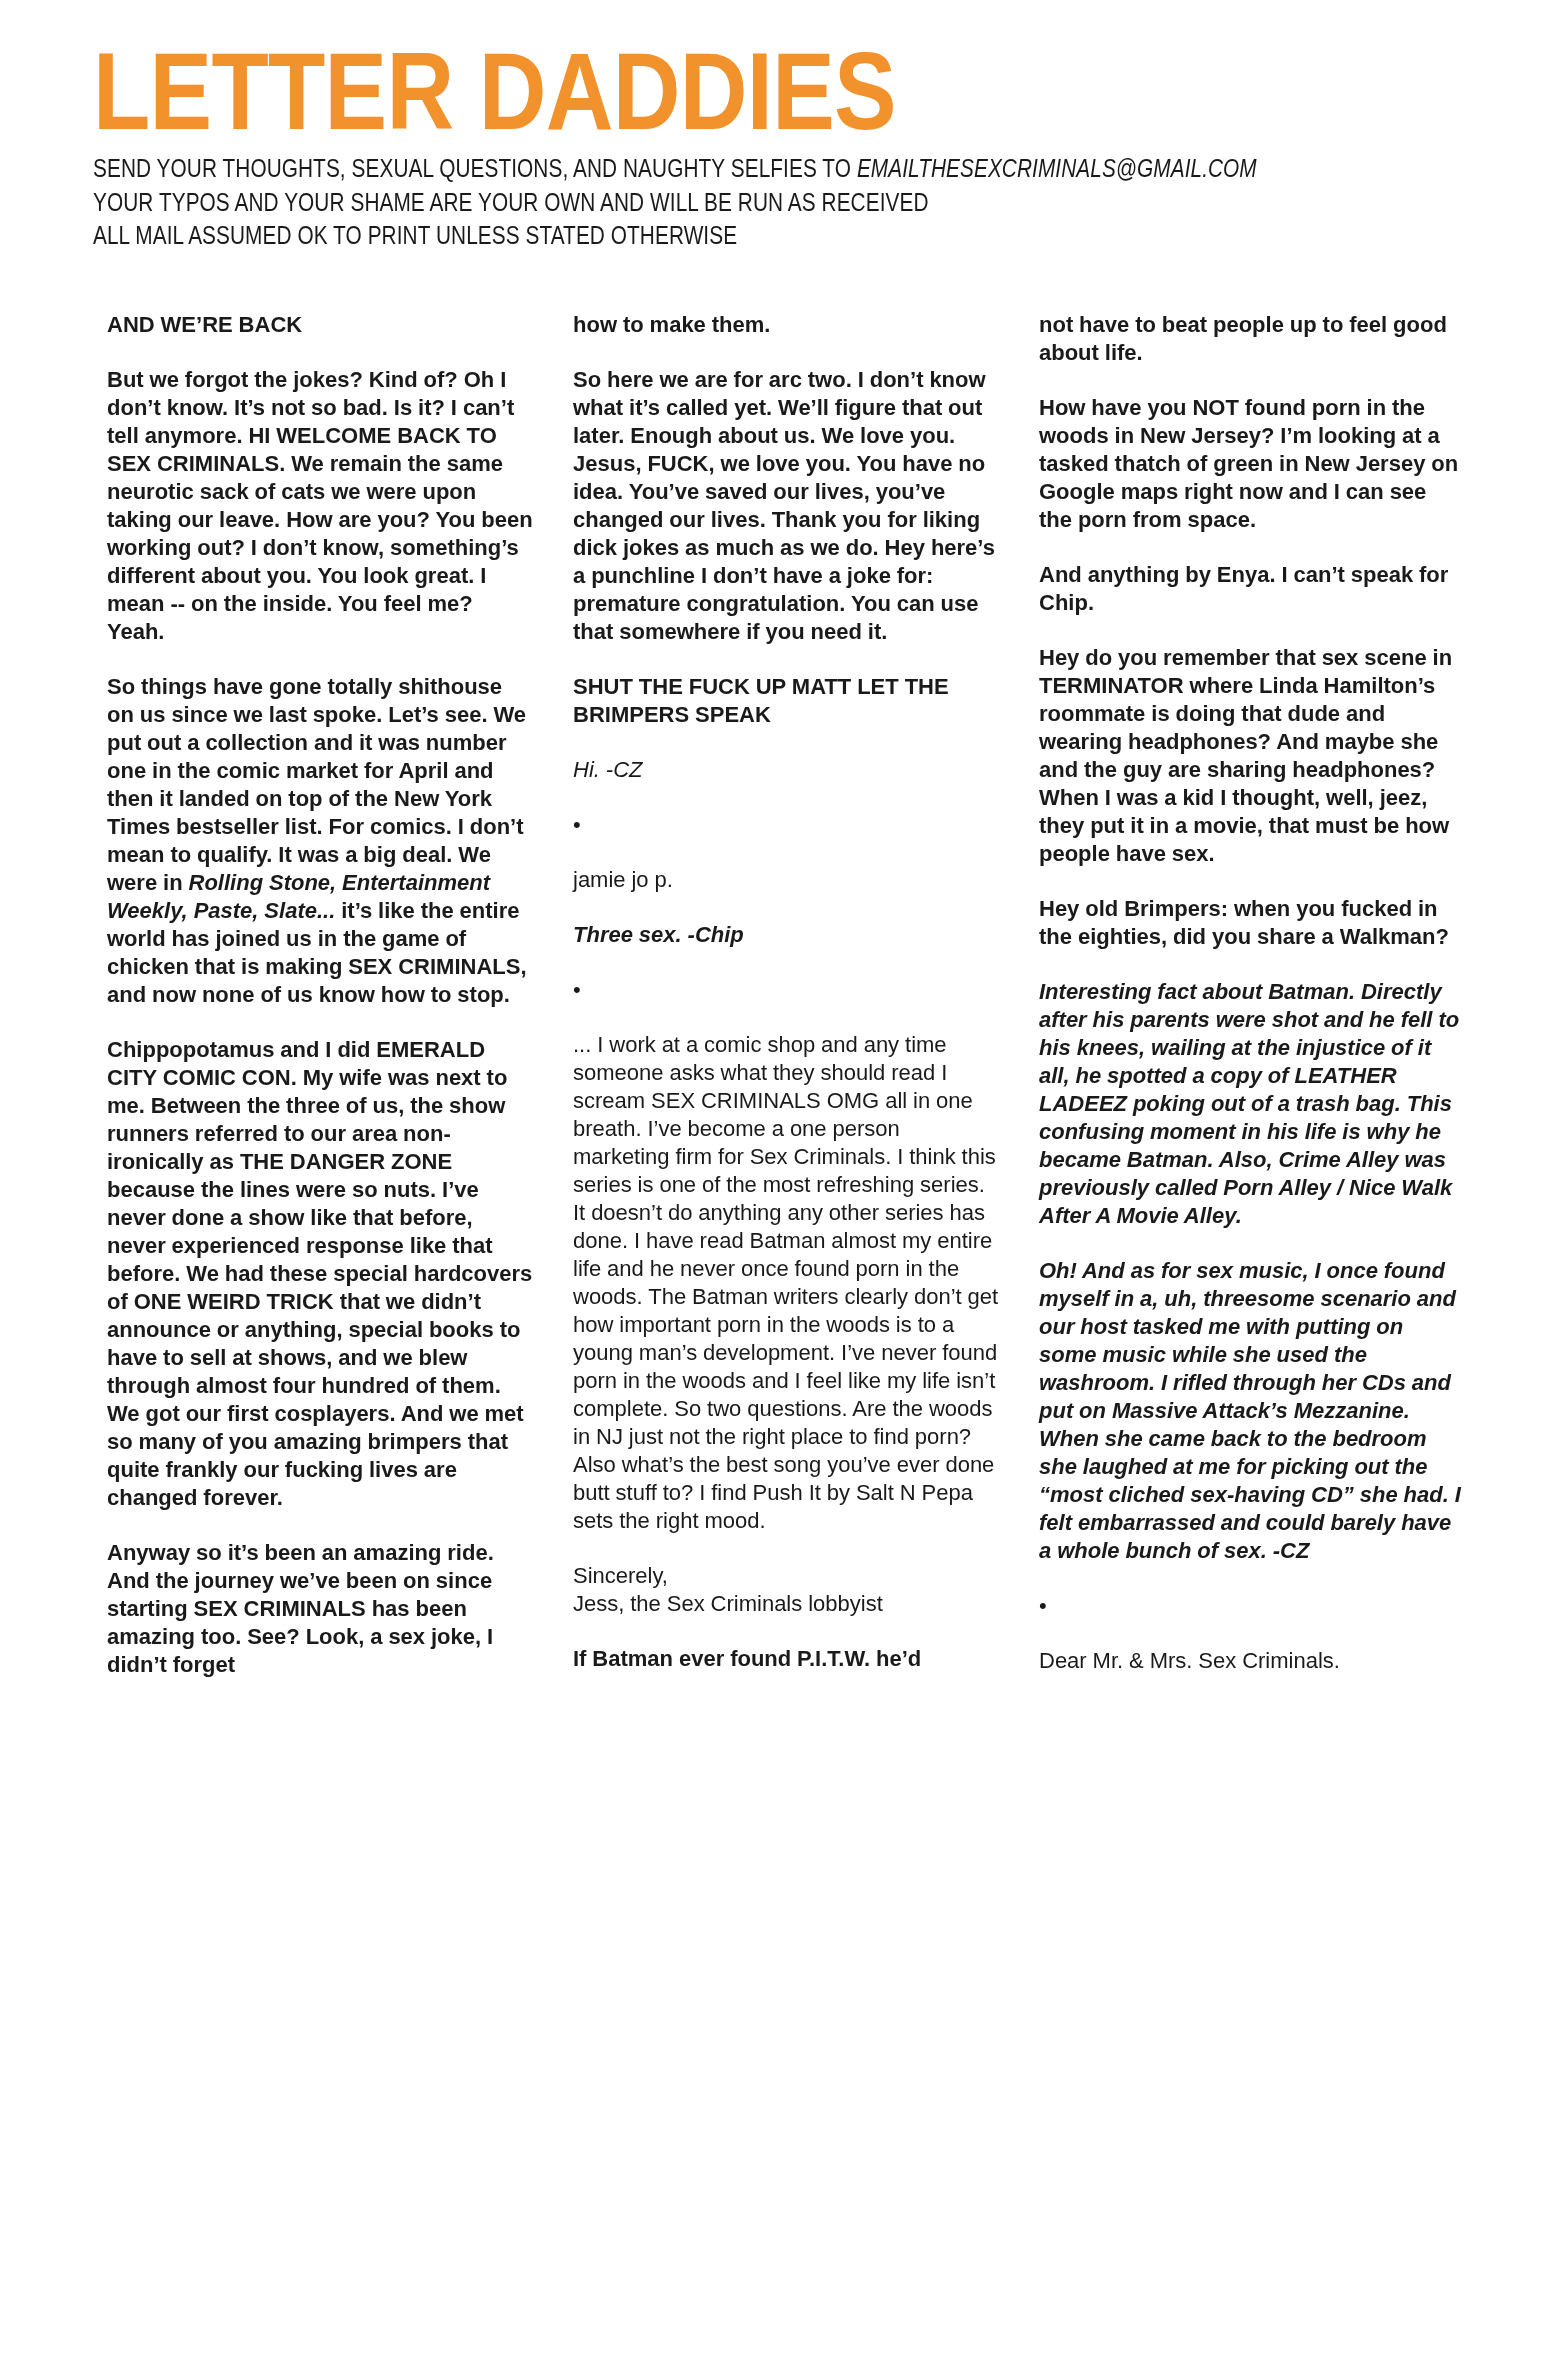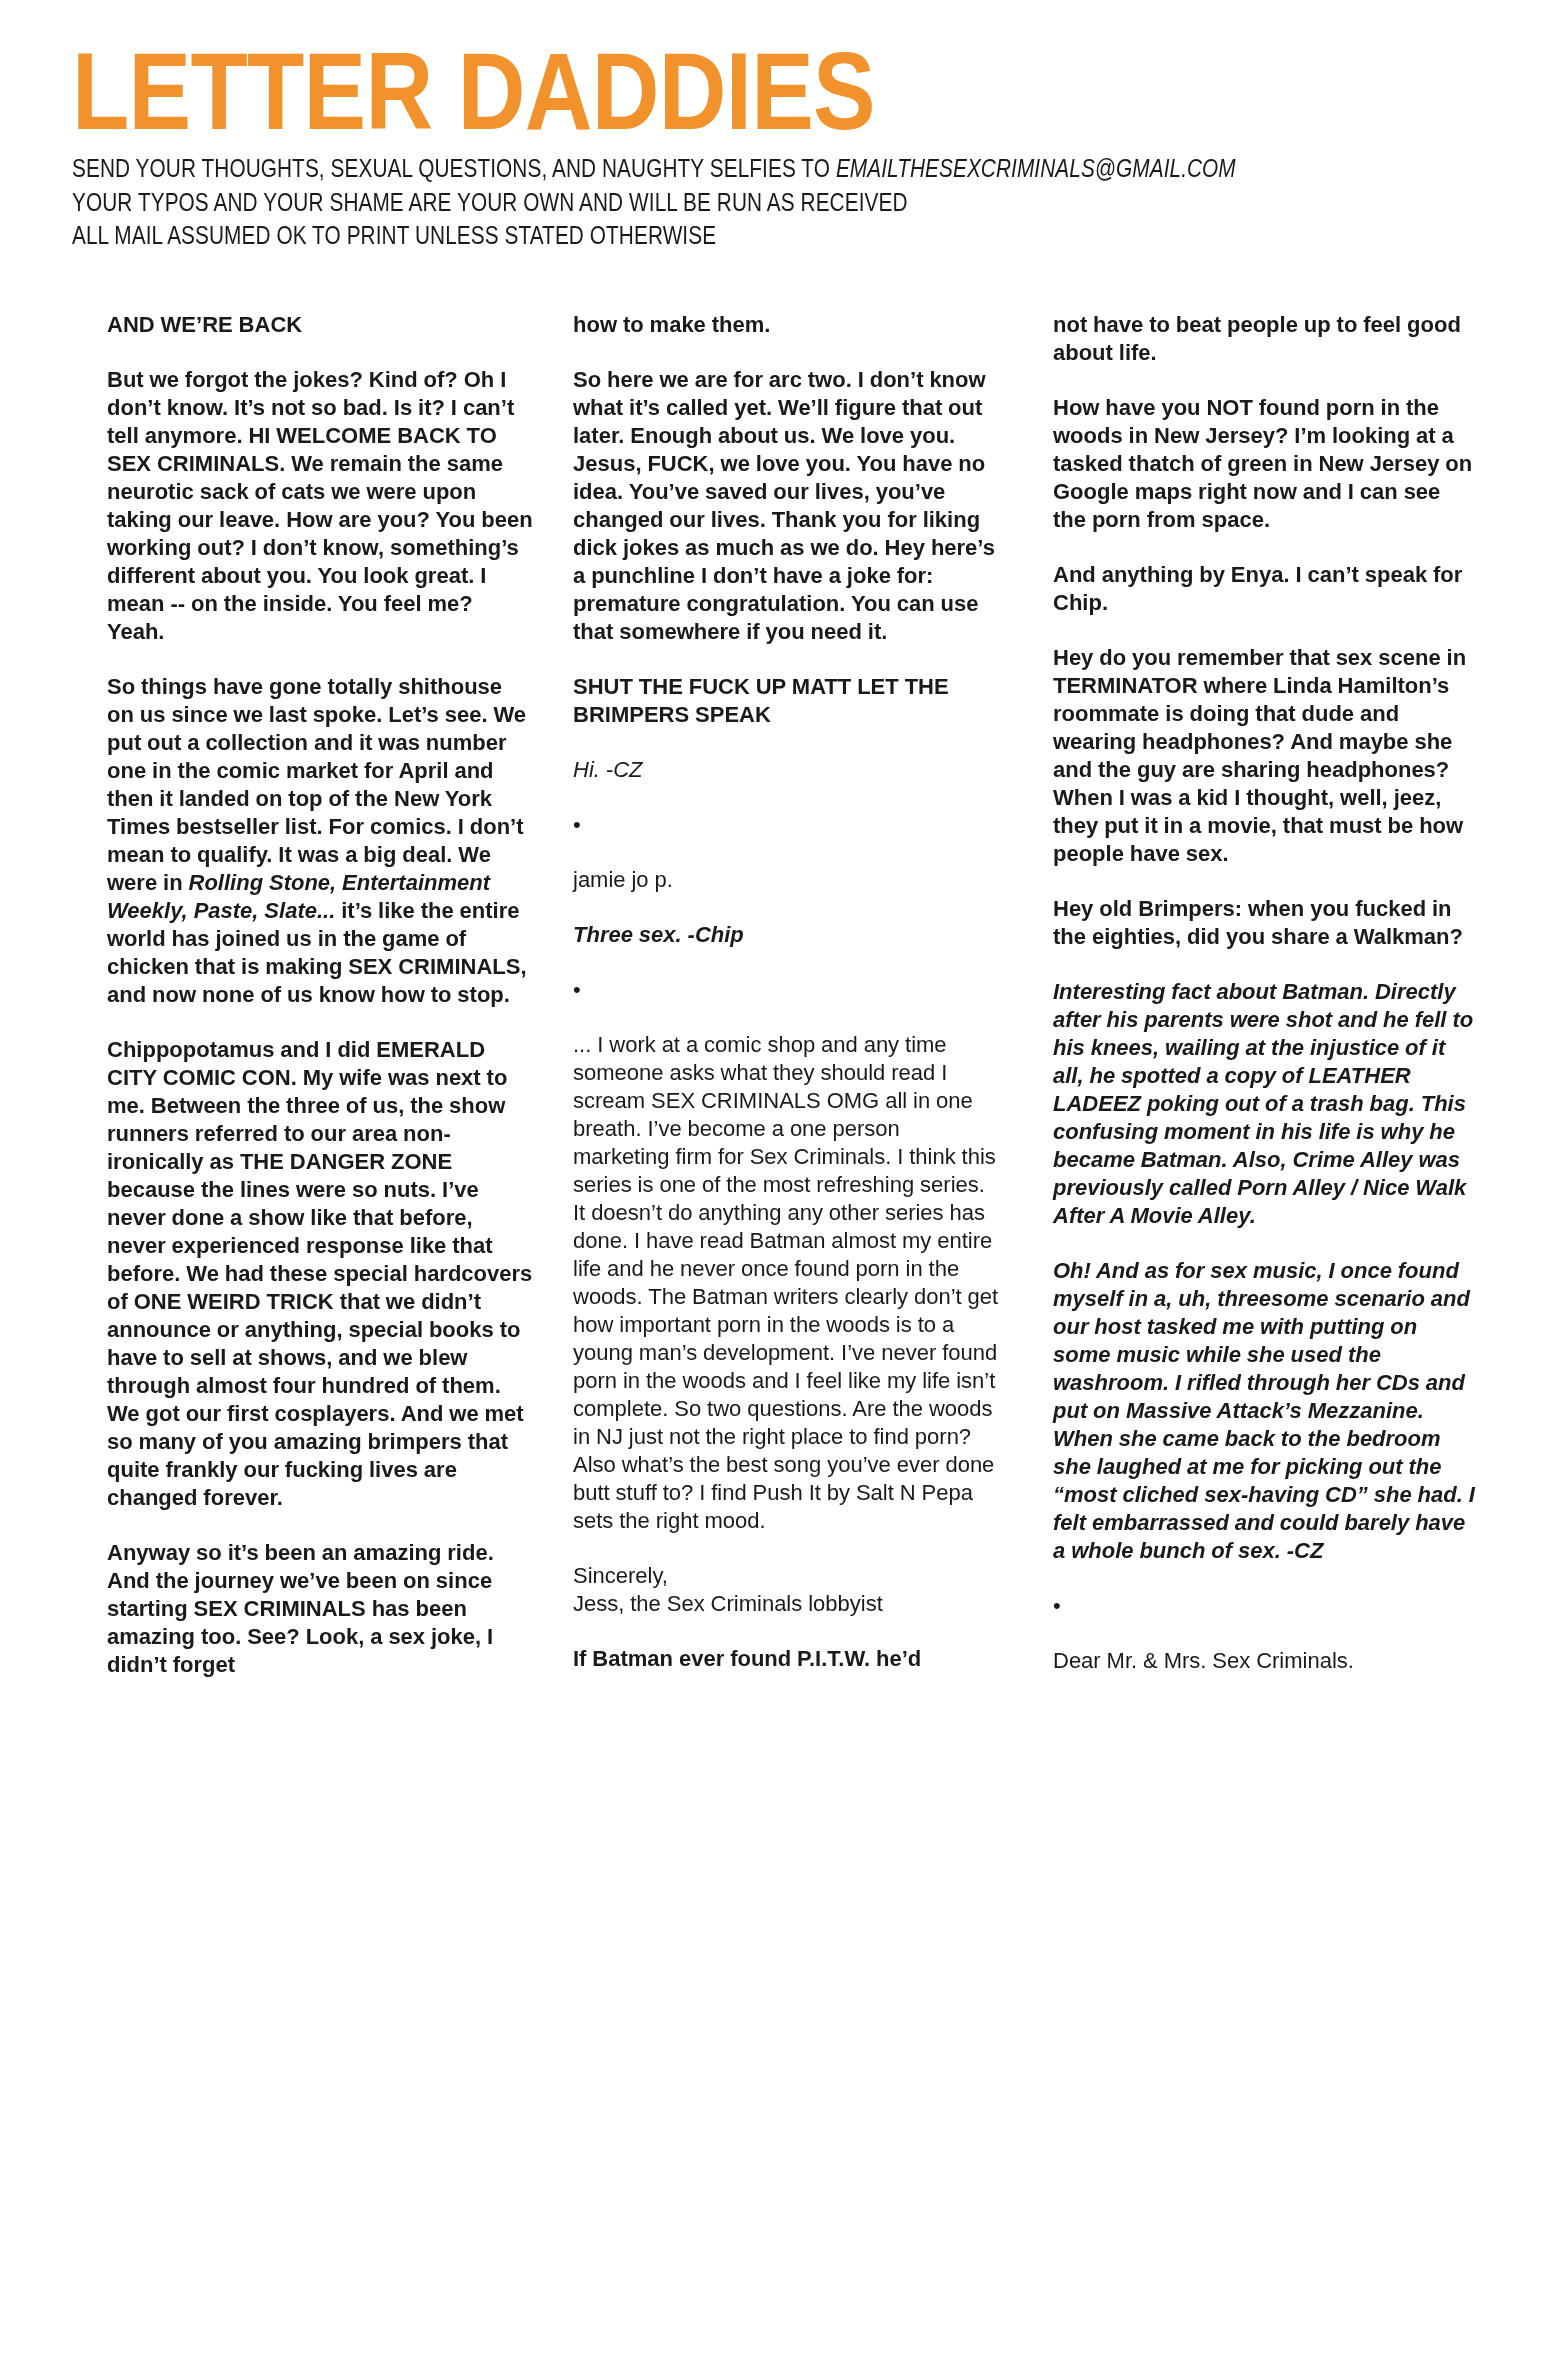--- a/index.html
+++ b/index.html
@@ -12,21 +12,21 @@
     height: 2377px;
     font-family: "Liberation Sans", sans-serif;
     color: #1a1a1a;
     overflow: hidden;
     position: relative;
   }
   .page {
     width: 1547px;
     height: 1759px;
     box-sizing: border-box;
-    padding: 0 72px;
+    padding: 0 93px;
     position: relative;
   }
 
   
   .masthead {
     padding-top: 44px;
   }
   .masthead-title {
     font-family: "Liberation Sans", sans-serif;
     font-weight: bold;
@@ -63,21 +63,21 @@
     top: 311px;
     left: 107px;
     width: 1360px;
     display: flex;
     gap: 40px;
   }
   .col {
     width: 426px;
     flex: 0 0 426px;
   }
-  .col-3 { width: 426px; flex: 0 0 426px; margin-left: 14px; }
+  .col-3 { width: 426px; flex: 0 0 426px; }
 
   
   .blk {
     font-size: 22px;
     line-height: 28px;
     margin: 0 0 27px 0;
     word-spacing: -0.2px;
   }
   .blk.bold   { font-weight: bold; }
   .blk.reg    { font-weight: normal; }

